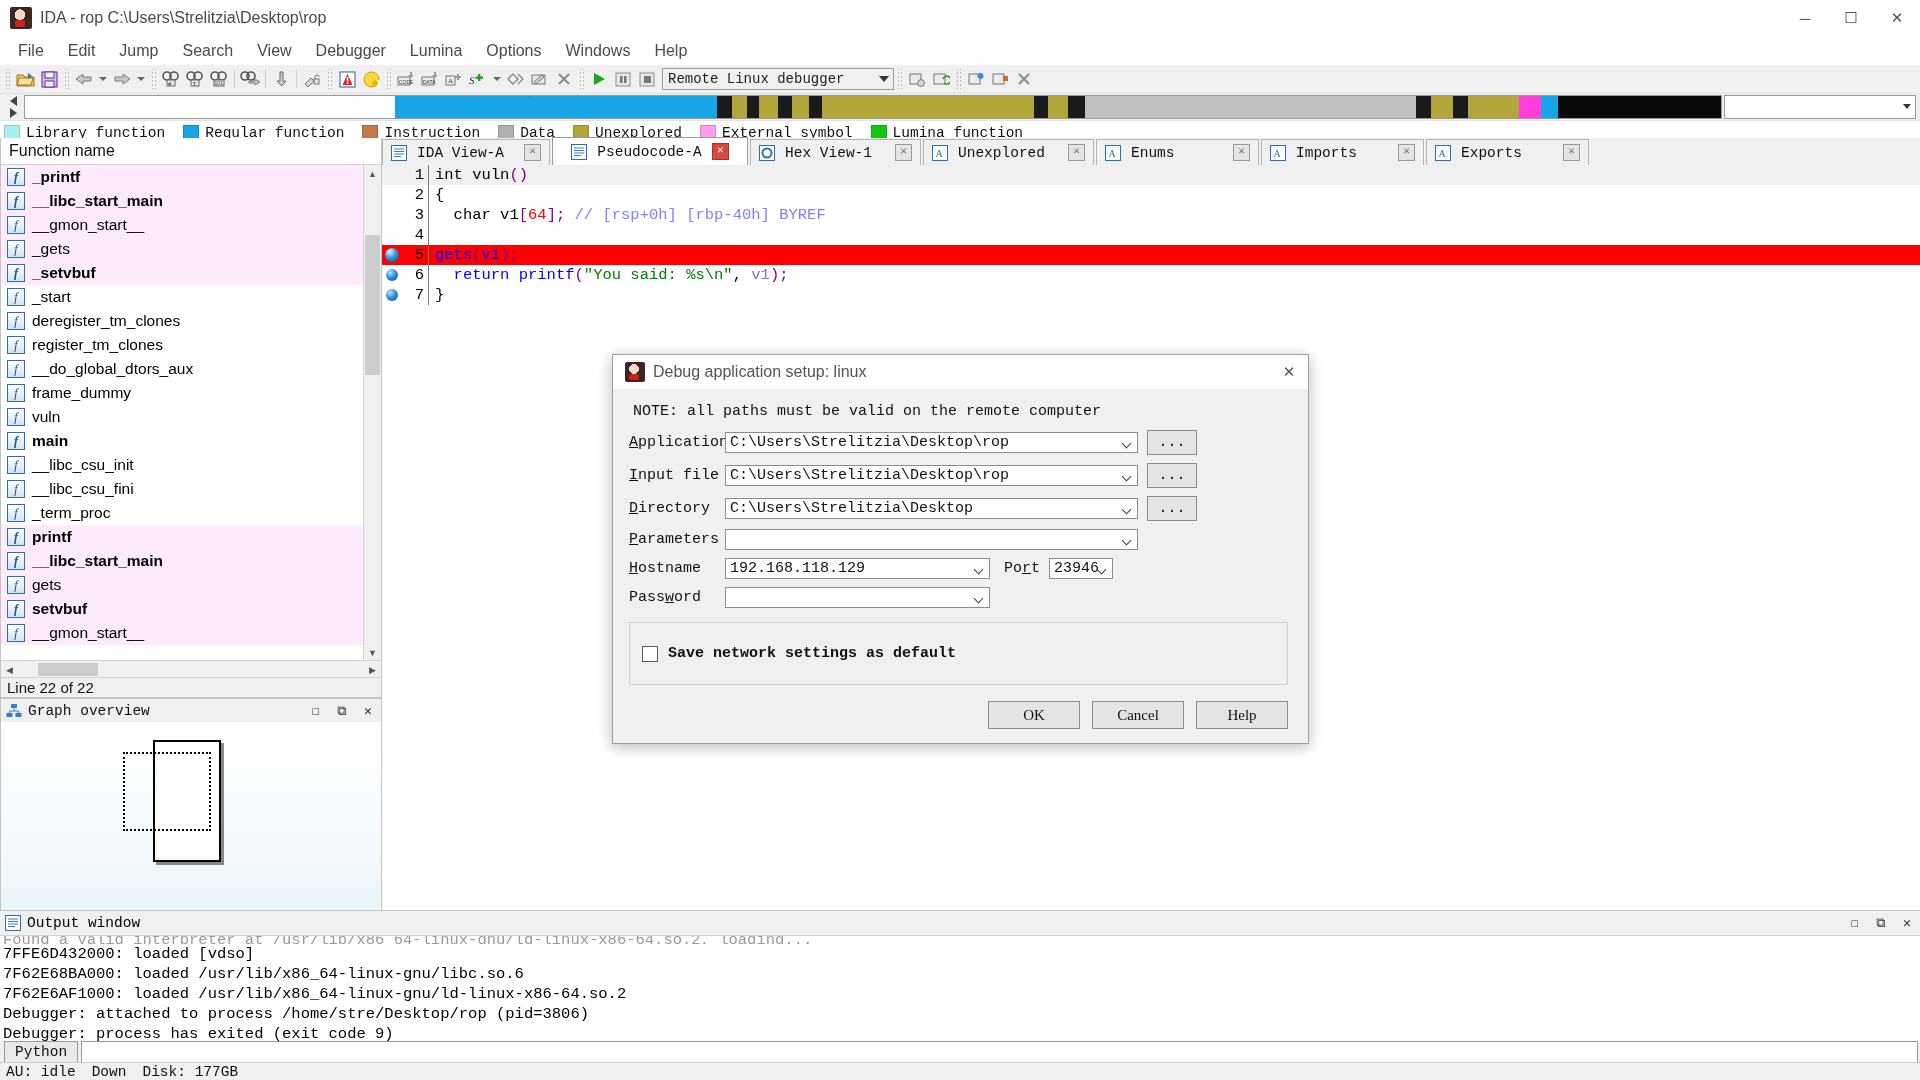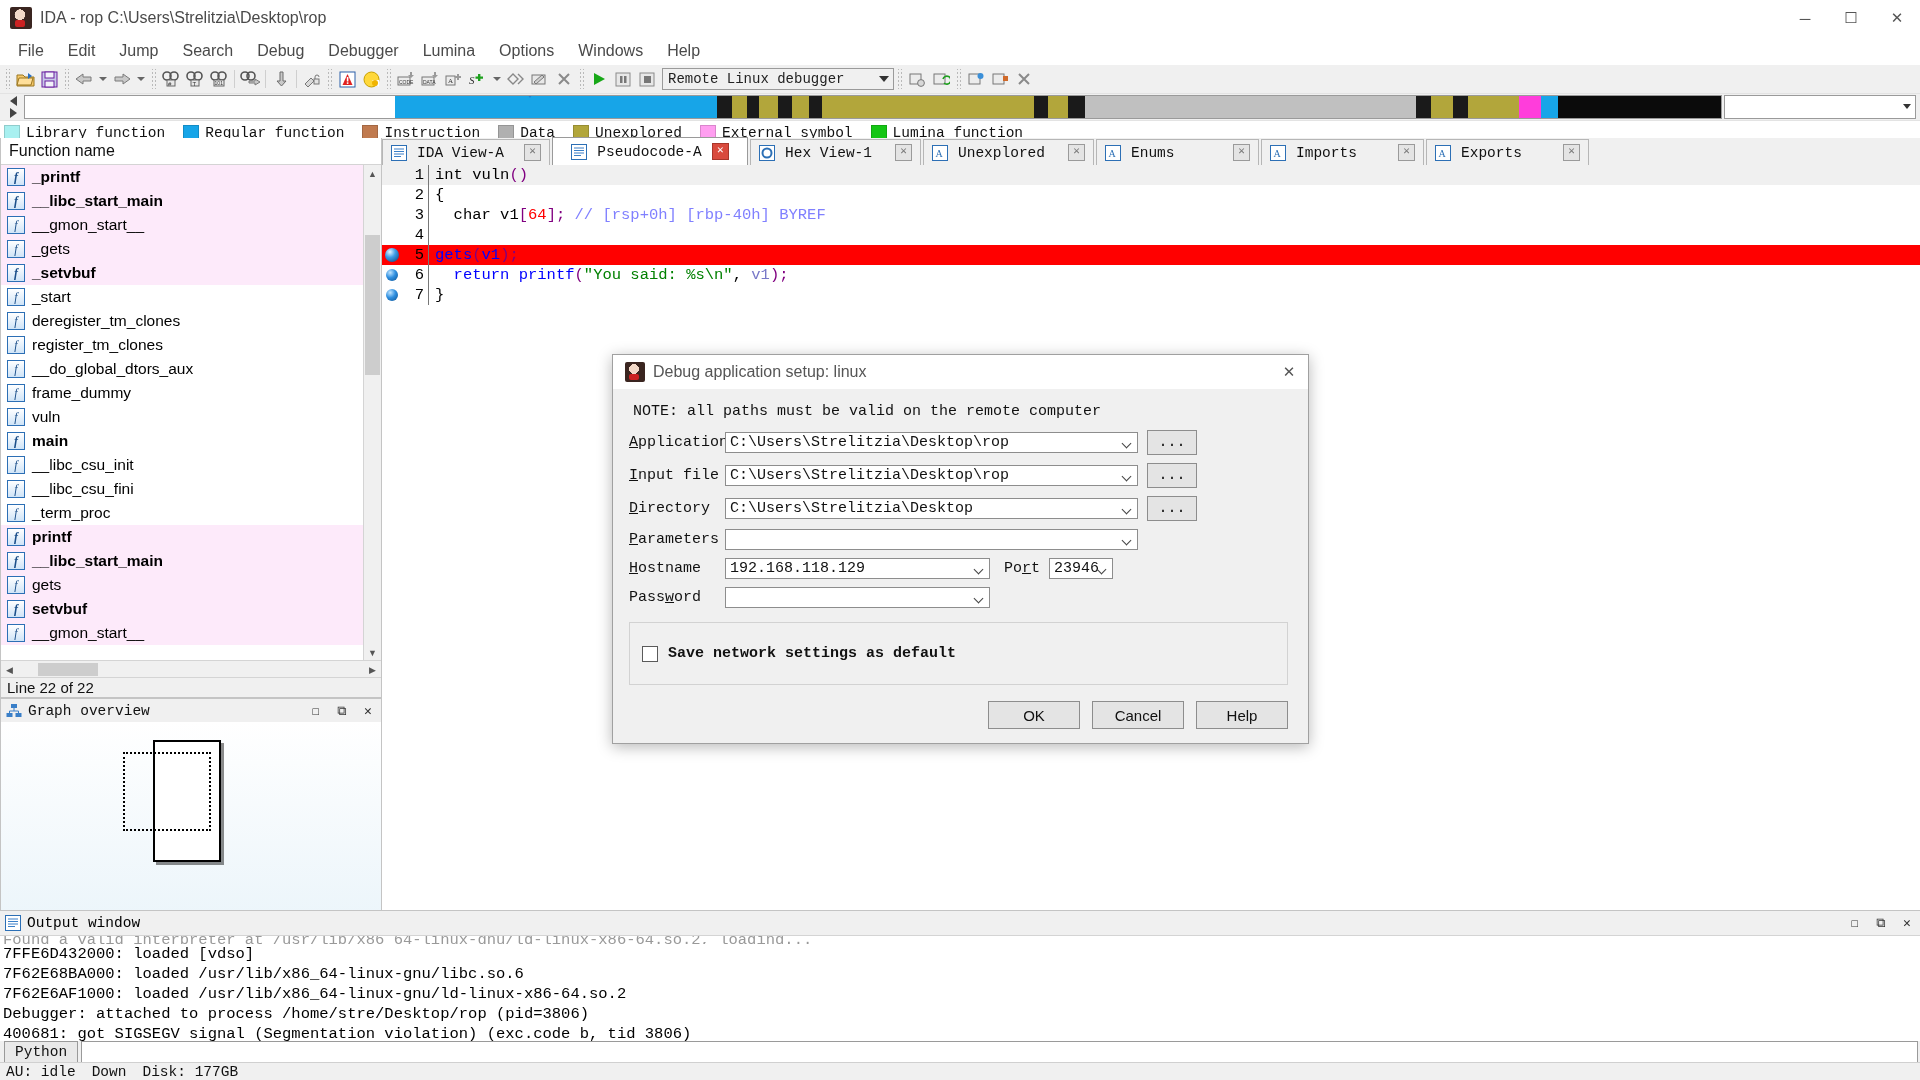--- a/index.html
+++ b/index.html
@@ -199,41 +199,41 @@
          border-left:1.6px solid #444;border-bottom:1.6px solid #444;transform:rotate(-45deg);}
   .dots-btn{width:48px;height:23px;margin-left:9px;background:#e4e4e4;border:1px solid #8d8d8d;
             display:flex;align-items:center;justify-content:center;
             font-family:"Liberation Mono",monospace;font-size:15px;color:#111;flex:none;}
   #grp{border:1px solid #d2d2d2;margin:14px 4px 0 0;padding:22px 12px;font-weight:bold;}
   .cbrow{display:flex;align-items:center;font-family:"Liberation Mono",monospace;font-size:15px;color:#111;}
   .cbox{width:14px;height:14px;border:1px solid #5a5a5a;background:#fff;margin-right:10px;flex:none;}
   #dlg-buttons{display:flex;justify-content:flex-end;margin:16px 4px 2px 0;}
   .dbtn{width:90px;height:26px;margin-left:12px;background:#e4e4e4;border:1px solid #8d8d8d;
         display:flex;align-items:center;justify-content:center;
-        font-family:Liberation Sans, sans-serif;font-size:15px;color:#111;}
+        font-family:Liberation Serif, serif;font-size:15px;color:#111;}
 </style>
 </head>
 <body>
 
 <div id="titlebar">
   <div id="app-icon"></div>
   <span id="title-text">IDA - rop C:\Users\Strelitzia\Desktop\rop</span>
   <div id="win-buttons">
     <div class="winbtn">─</div>
     <div class="winbtn">☐</div>
     <div class="winbtn close">✕</div>
   </div>
 </div>
 
 <div id="menubar">
     <div class="menu-item">File</div>
     <div class="menu-item">Edit</div>
     <div class="menu-item">Jump</div>
     <div class="menu-item">Search</div>
-    <div class="menu-item">Debug</div>
+    <div class="menu-item">View</div>
     <div class="menu-item">Debugger</div>
     <div class="menu-item">Lumina</div>
     <div class="menu-item">Options</div>
     <div class="menu-item">Windows</div>
     <div class="menu-item">Help</div>
   </div>
 
 <div id="toolbar">
   <div class="tgrip"></div>
   <div class="tbtn">
@@ -774,21 +774,20 @@
     <span class="pbtn">☐</span>
     <span class="pbtn">⧉</span>
     <span class="pbtn">✕</span>
   </div>
   <div id="output-body">
       <div class="oline clip">Found a valid interpreter at /usr/lib/x86_64-linux-gnu/ld-linux-x86-64.so.2, loading...</div>
       <div class="oline">7FFE6D432000: loaded [vdso]</div>
       <div class="oline">7F62E68BA000: loaded /usr/lib/x86_64-linux-gnu/libc.so.6</div>
       <div class="oline">7F62E6AF1000: loaded /usr/lib/x86_64-linux-gnu/ld-linux-x86-64.so.2</div>
       <div class="oline">Debugger: attached to process /home/stre/Desktop/rop (pid=3806)</div>
-      <div class="oline">400681: got SIGSEGV signal (Segmentation violation) (exc.code b, tid 3806)</div>
       <div class="oline">Debugger: process has exited (exit code 9)</div>
     </div>
 </div>
 
 <div id="cmdbar">
   <div id="py-btn">Python</div>
   <input id="cmd-input" value="" style="">
 </div>
 
 <div id="statusbar">

